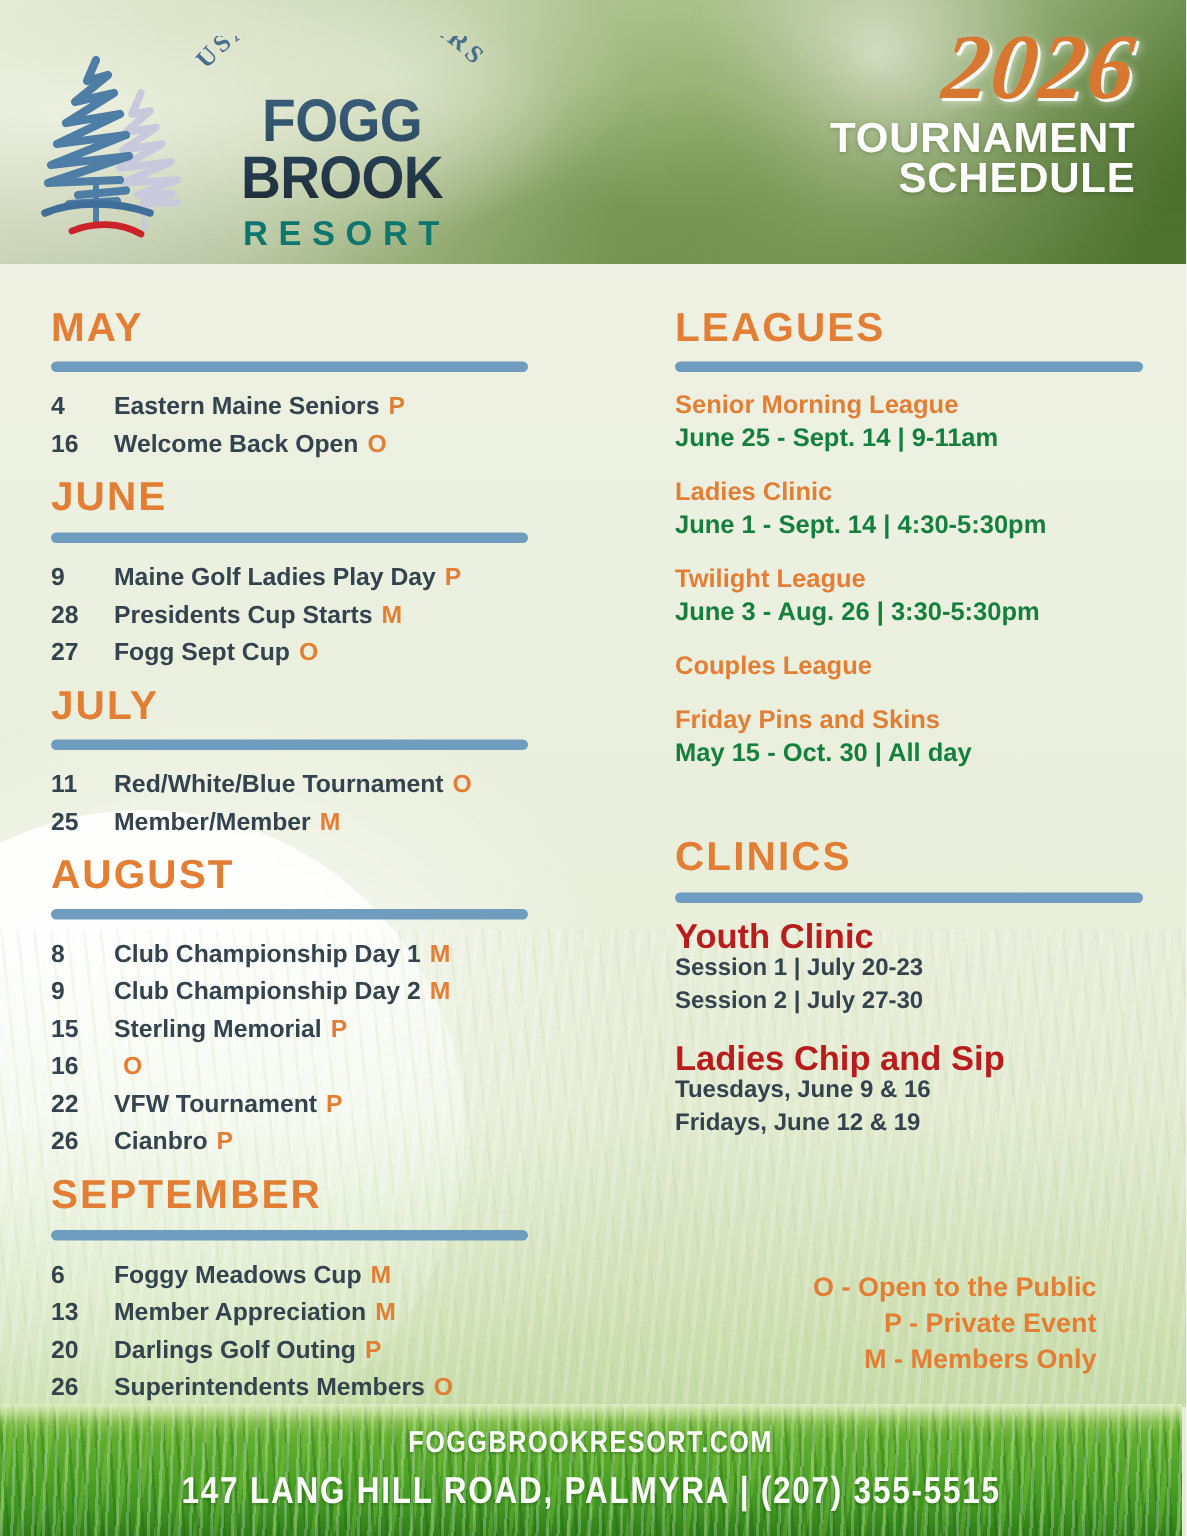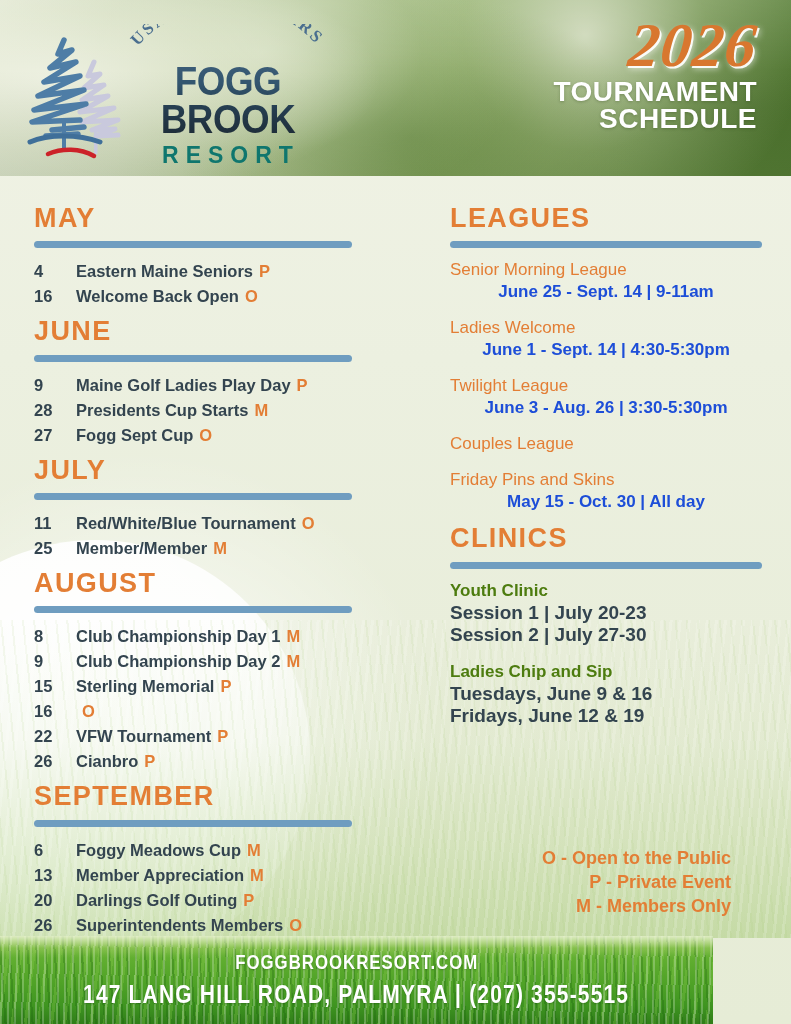--- a/index.html
+++ b/index.html
@@ -243,64 +243,63 @@
   }
 
   .month-group { margin-bottom: 4px; }
   .month-group + .month-group { margin-top: 8px; }
 
   
   .league-item { margin-bottom: 14px; }
   .league-item:last-child { margin-bottom: 0; }
   .league-name {
     color: #e37e35;
-    font-weight: 400;
+    font-weight: 700;
     font-size: 17px;
     line-height: 22px;
   }
   .league-detail {
-    color: #1d4ed8;
+    color: #15803d;
     font-weight: 600;
     font-size: 17px;
     line-height: 22px;
-    text-align: center;
   }
 
   .clinic-item { margin-bottom: 15px; }
   .clinic-item:last-child { margin-bottom: 0; }
   .clinic-name {
-    color: #4d7c0f;
-    font-weight: 600;
-    font-size: 17px;
+    color: #b91c1c;
+    font-weight: 600;
+    font-size: 23px;
     line-height: 22px;
   }
   .clinic-line {
     color: #33444f;
     font-weight: 600;
-    font-size: 19px;
+    font-size: 16px;
     line-height: 22px;
   }
 
   .legend {
     position: absolute;
     right: 29px;
     top: 670px;
     text-align: right;
     color: #e37e35;
     font-weight: 600;
     font-size: 18px;
     line-height: 24px;
   }
 
   
   .footer {
     position: absolute;
     left: 0;
     bottom: 0;
-    width: 713px;
+    width: 788px;
     height: 88px;
     overflow: hidden;
     text-decoration: underline;
   }
   .footer-grass {
     position: absolute;
     inset: 0;
     background:
       linear-gradient(180deg, #8ec64a 0%, #63b031 22%, #4ea226 55%, #3e9420 80%, #2f7d18 100%);
   }
@@ -521,37 +520,37 @@
     <div class="col-right">
 
       <h2 class="section-head">LEAGUES</h2>
       <div class="rule right"></div>
       <div id="leagues-container">
           <div class="league-item">
             <div class="league-name">Senior Morning League</div>
             <div class="league-detail">June 25 - Sept. 14  |  9-11am</div>
           </div>
           <div class="league-item">
-            <div class="league-name">Ladies Welcome</div>
+            <div class="league-name">Ladies Clinic</div>
             <div class="league-detail">June 1 - Sept. 14  |  4:30-5:30pm</div>
           </div>
           <div class="league-item">
             <div class="league-name">Twilight League</div>
             <div class="league-detail">June 3 - Aug. 26  |  3:30-5:30pm</div>
           </div>
           <div class="league-item">
             <div class="league-name">Couples League</div>
           </div>
           <div class="league-item">
             <div class="league-name">Friday Pins and Skins</div>
             <div class="league-detail">May 15 - Oct. 30  |  All day</div>
           </div>
         </div>
 
-      <h2 class="section-head" style="margin-top:11px;">CLINICS</h2>
+      <h2 class="section-head" style="margin-top:44px;">CLINICS</h2>
       <div class="rule right"></div>
       <div id="clinics-container">
           <div class="clinic-item">
             <div class="clinic-name">Youth Clinic</div>
             <div class="clinic-line">Session 1  |  July 20-23</div>
             <div class="clinic-line">Session 2  |  July 27-30</div>
           </div>
           <div class="clinic-item">
             <div class="clinic-name">Ladies Chip and Sip</div>
             <div class="clinic-line">Tuesdays, June 9 &amp; 16</div>

